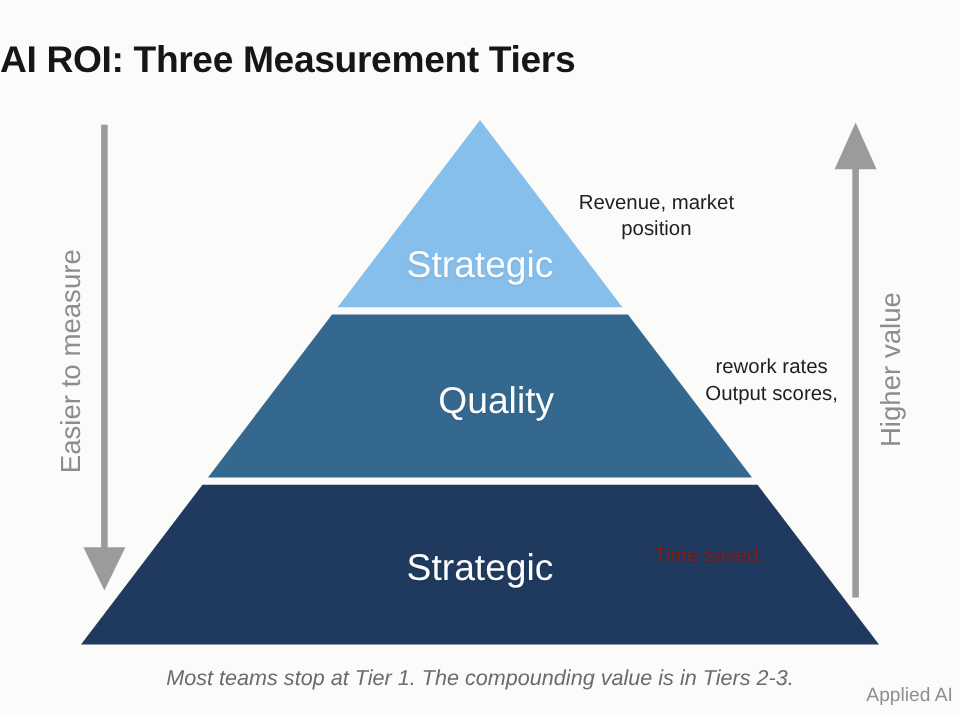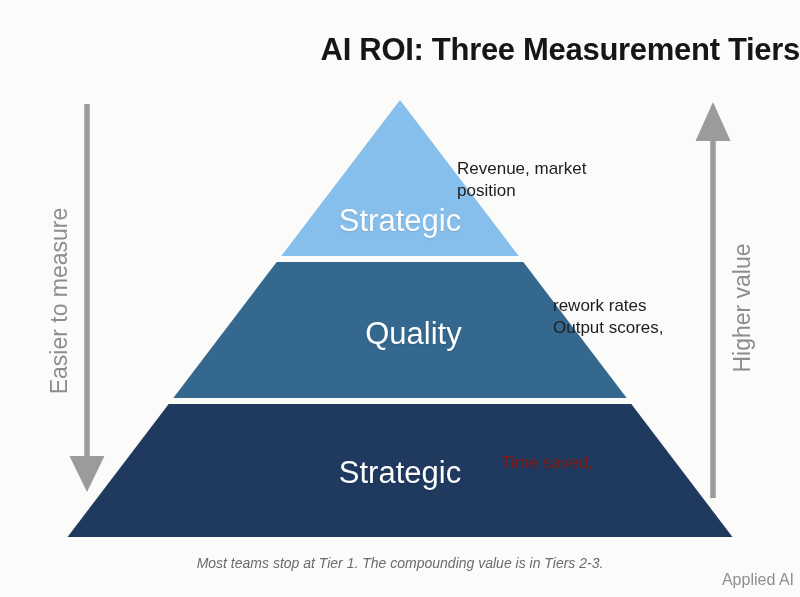--- a/index.html
+++ b/index.html
@@ -7,53 +7,53 @@
   body {
     font-family: "Liberation Sans", sans-serif;
     background: #fbfbf9;
     position: relative;
   }
   .stage { position: absolute; left: 0; top: 0; width: 800px; height: 597px; }
   svg.shapes { position: absolute; left: 0; top: 0; width: 800px; height: 597px; }
 
   .page-title {
     position: absolute; left: 0; top: 32px; width: 800px;
-    text-align: right; font-size: 31px; font-weight: 700;
+    text-align: left; font-size: 31px; font-weight: 700;
     color: #161616; letter-spacing: -0.3px;
   }
 
   .tier-label {
     position: absolute; left: 0; width: 800px; text-align: center;
     font-size: 31px; font-weight: 400; color: #fbfdfe;
     text-shadow: 0 1px 2px rgba(0,0,0,0.12);
   }
   .tier-label.strategic  { top: 203px; }
   .tier-label.quality    { top: 316px; padding-left: 27px; }
   .tier-label.efficiency { top: 455px; }
 
   .annotation {
-    position: absolute; width: 180px; 
+    position: absolute; width: 180px; text-align: center;
     font-size: 17px; line-height: 22px; color: #1e1e1e;
   }
   .annotation.revenue { left: 457px; top: 158px; }
   .annotation.output  { left: 553px; top: 295px; }
   .annotation.time    { left: 501px; top: 452px; color: #7f1d1d; text-shadow: 0 1px 1px rgba(0,0,0,0.15); }
   .annotation span { display: block; }
 
   .axis-label {
     position: absolute; width: 220px; height: 26px; line-height: 26px;
     text-align: center; font-size: 23px; color: #8d8d8d;
     transform: rotate(-90deg);
   }
   .axis-label.left  { left: -51px; top: 288px; }
   .axis-label.right { left: 632px; top: 295px; }
 
   .footer-note {
     position: absolute; left: 0; top: 555px; width: 800px;
-    text-align: center; font-style: italic; font-size: 14px; color: #6b6b6b;
+    text-align: center; font-style: italic; font-size: 18px; color: #6b6b6b;
   }
   .watermark {
     position: absolute; right: 6px; top: 571px;
     font-size: 16px; color: #8f8f8f;
   }
 </style>
 </head>
 <body style="background: rgb(251, 251, 249);">
 
 <div class="stage">

